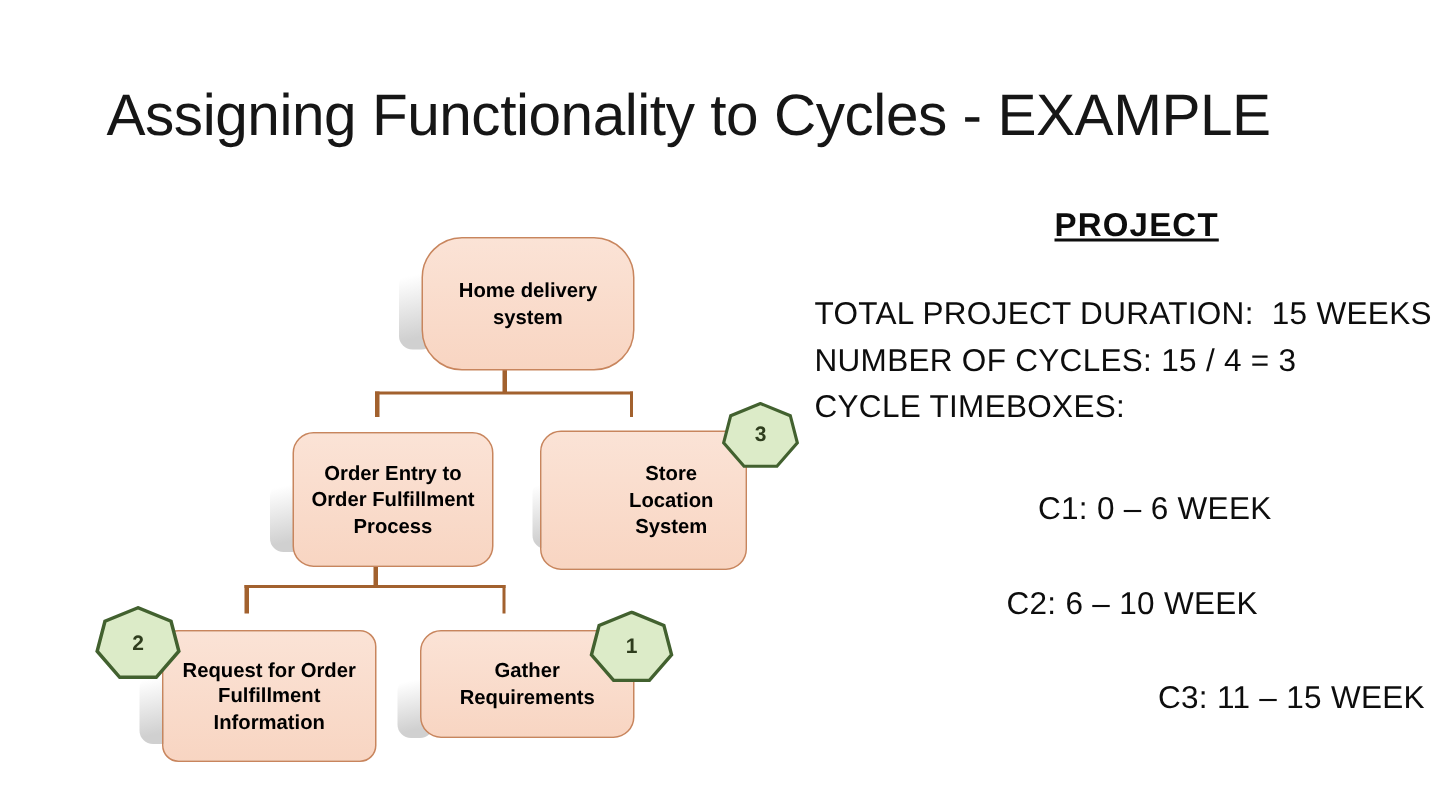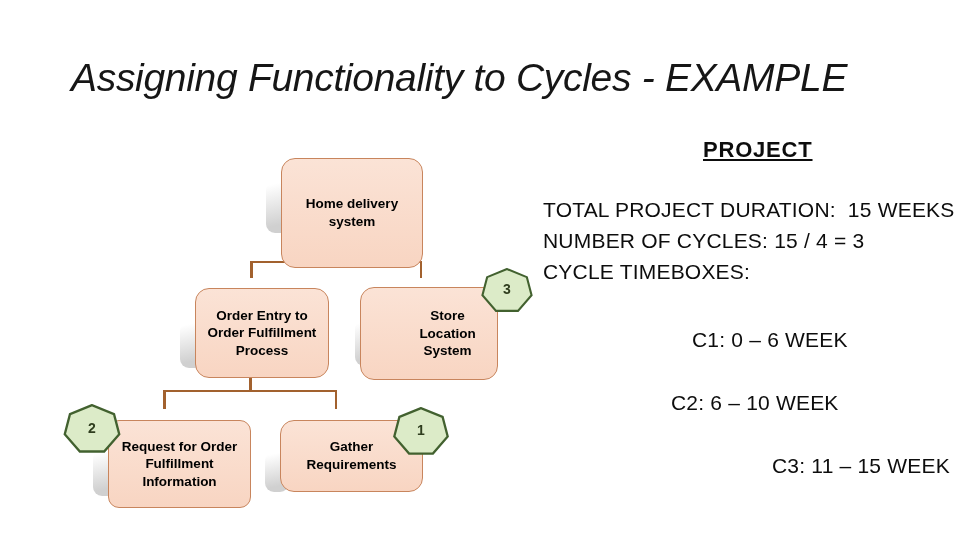--- a/index.html
+++ b/index.html
@@ -2,21 +2,21 @@
 <html style="--node-fill: #f8d5c2; --node-fill-light: #fbe3d6; --node-border: #c8855d; --connector: #a2612e; --badge-fill: #dcebc8; --badge-border: #42612f;"><head>
 <meta charset="utf-8">
 <style>
   html,body{margin:0;padding:0;background:#fff;}
   .slide{
     position:relative;width:960px;height:540px;background:#fff;overflow:hidden;
     font-family:"Liberation Sans",sans-serif;color:#111;
   }
   .title{
     position:absolute;left:71px;top:56px;font-size:39px;font-weight:400;
-    letter-spacing:-0.3px;color:#161616;white-space:nowrap;font-style:italic;
+    letter-spacing:-0.3px;color:#161616;white-space:nowrap;
   }
   .example-heading{
     position:absolute;left:703px;top:137px;font-size:22px;font-weight:700;
     text-decoration:underline;letter-spacing:0.8px;color:#0d0d0d;
   }
   .info-block{
     position:absolute;left:543px;top:194px;font-size:21px;line-height:31px;
     color:#0d0d0d;letter-spacing:0.2px;
   }
   .info-line{white-space:pre;}
@@ -29,21 +29,21 @@
 
   
   .node{
     position:absolute;box-sizing:border-box;
     border:1.5px solid var(--node-border,#c8855d);
     border-radius:14px;
     background:linear-gradient(180deg,var(--node-fill-light,#fbe3d6) 0%,var(--node-fill,#f8d5c2) 100%);
     display:flex;align-items:center;justify-content:center;text-align:center;
     font-weight:700;font-size:13.5px;line-height:1.3;color:#000;padding:6px 7px;
   }
-  .n-home{left:281px;top:158px;width:142px;height:110px;}
+  .n-home{left:281px;top:158px;width:142px;height:89px;border-radius:27px;}
   .n-order{left:195px;top:288px;width:134px;height:90px;}
   .n-store{left:360px;top:287px;width:138px;height:93px;padding-left:44px;}
   .n-request{left:108px;top:420px;width:143px;height:88px;border-radius:11px;}
   .n-gather{left:280px;top:420px;width:143px;height:72px;}
 
   .blob{
     position:absolute;width:24px;height:46px;border-radius:9px;
     background:linear-gradient(168deg,#ffffff 8%,#d0d0d0 82%);
   }
   .blob-home{left:266px;top:181px;height:52px;}

